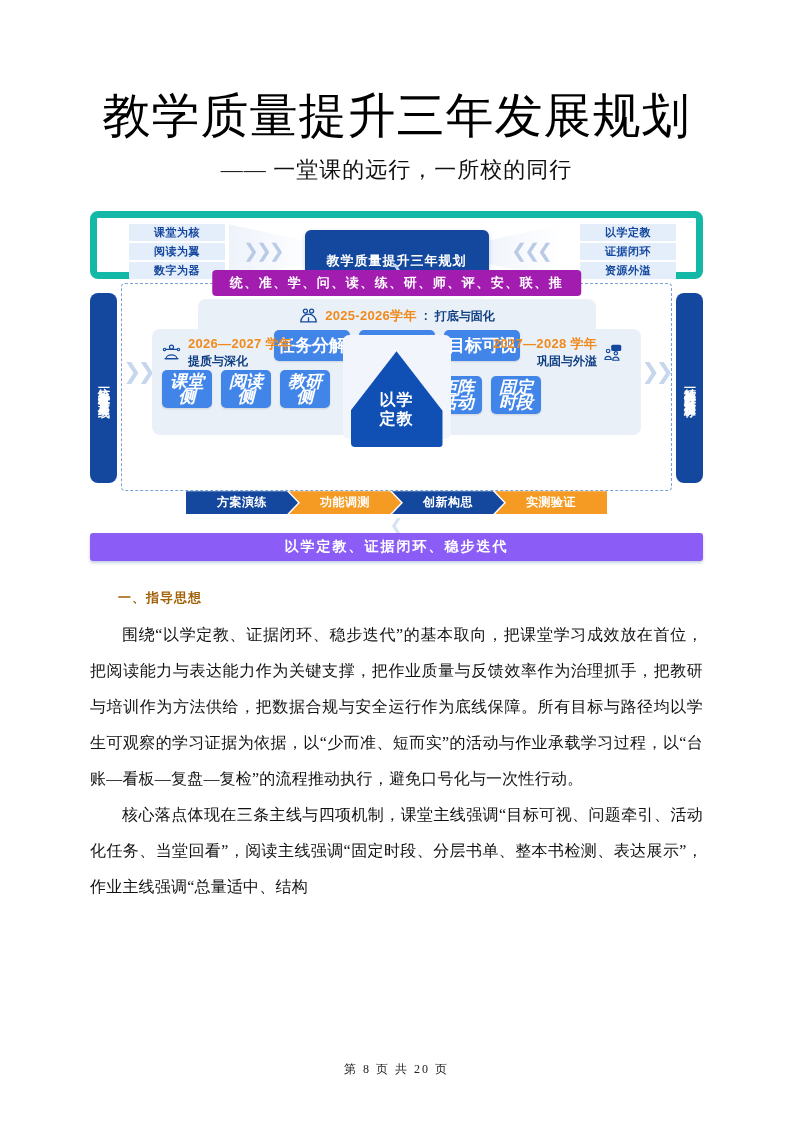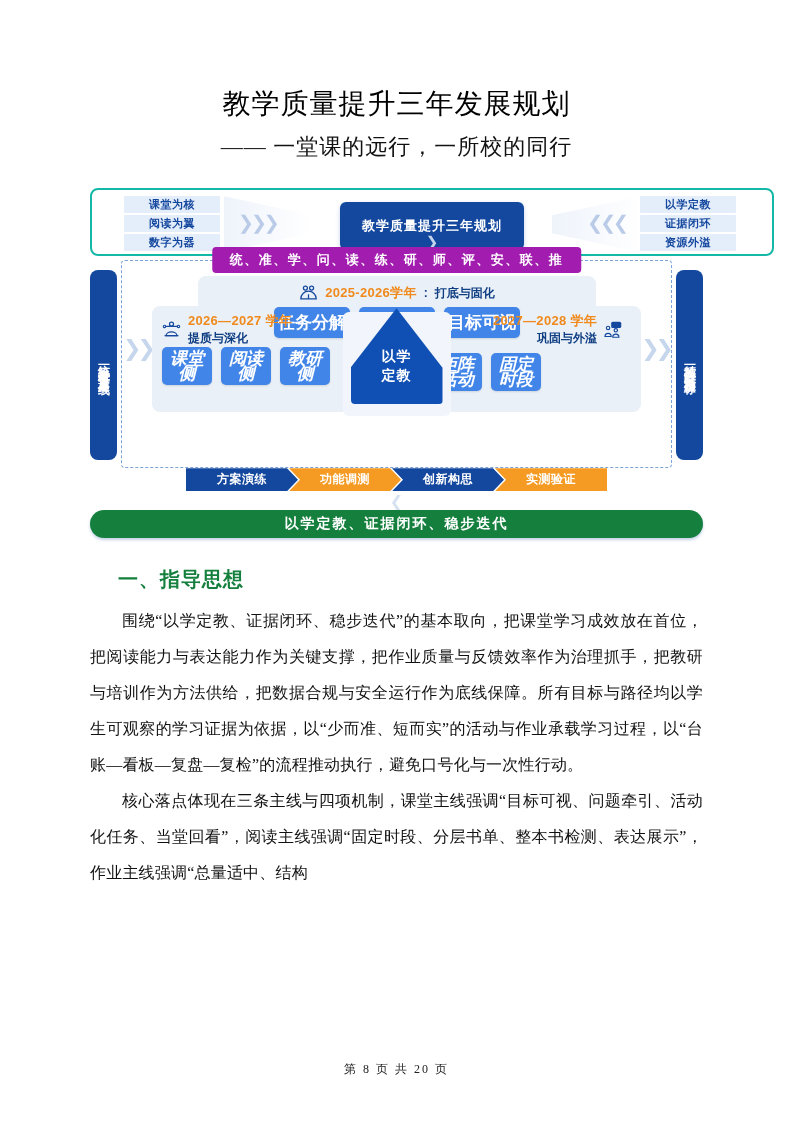--- a/index.html
+++ b/index.html
@@ -14,21 +14,21 @@
     position:relative;
     width:793px;height:1122px;
     box-sizing:border-box;
     padding:0 90px;
   }
 
   
   .title-wrap{padding-top:88px;text-align:center;}
   .doc-title{
     font-family:"Liberation Serif","DejaVu Serif",serif;
-    font-size:28px;
+    font-size:48px;
     font-weight:400;
     letter-spacing:1px;
     color:#000;
     line-height:1.15;
     white-space:nowrap;
   }
   .doc-subtitle{
     margin-top:12px;
     font-family:"Liberation Serif","DejaVu Serif",serif;
     font-size:22px;
@@ -43,32 +43,32 @@
     position:relative;
     margin-top:26px;
     width:613px;
     height:350px;
     margin-left:auto;margin-right:auto;
     font-family:"Liberation Sans","DejaVu Sans",sans-serif;
   }
 
   
   .top-card{
-    position:absolute;left:0;top:0;width:684px;height:68px;
-    border:2px solid #14b8a6;border-radius:8px;
+    position:absolute;left:0;top:0;width:613px;height:68px;
+    border:7px solid #14b8a6;border-radius:8px;
     background:#ffffff;
     box-sizing:border-box;
   }
   .tag-col{
     position:absolute;top:6px;
     display:flex;flex-direction:column;gap:2px;
     width:96px;
   }
   .tag-col.left{left:32px;}
-  .tag-col.right{right:36px;}
+  .tag-col.right{right:20px;}
   .tag{
     background:#e4edfa;
     color:#14489e;
     font-size:11px;font-weight:bold;
     text-align:center;
     height:17px;line-height:17px;
     letter-spacing:.5px;
     border-radius:1px;
   }
   .chev{
@@ -82,21 +82,21 @@
   .funnel{
     position:absolute;top:6px;height:56px;
     background:linear-gradient(90deg,#eef3fb,#ffffff);
   }
   .funnel.l{left:132px;width:88px;clip-path:polygon(0 0,100% 34%,100% 66%,0 100%);}
   .funnel.r{right:132px;width:88px;clip-path:polygon(100% 0,0 34%,0 66%,100% 100%);}
   .center-pill{
     position:absolute;left:50%;top:12px;transform:translateX(-50%);
     background:#14489e;color:#fff;
     font-size:13px;font-weight:bold;letter-spacing:1px;
-    padding:9px 22px;height:30px;line-height:30px;
+    padding:16px 22px;height:30px;line-height:30px;
     border-radius:6px;white-space:nowrap;
     box-shadow:0 2px 4px rgba(20,72,158,.25);
   }
   .down-chev{
     position:absolute;left:50%;top:44px;transform:translateX(-50%);
     color:#c3d4ec;font-size:15px;font-weight:bold;line-height:1;
   }
 
   
   .dashed-frame{
@@ -185,26 +185,26 @@
     position:absolute;right:80px;top:124px;width:250px;
     text-align:right;
   }
   .grp-right .yr-head{justify-content:flex-end;margin-bottom:6px;}
   .grp-right .chip-row{justify-content:flex-start;}
   .yr-stack{display:flex;flex-direction:column;}
   .grp-right .yr-stack{align-items:flex-end;}
 
   
   .diamond{
-    position:absolute;left:50%;top:120px;transform:translateX(-50%);
+    position:absolute;left:50%;top:140px;transform:translateX(-50%);
     width:92px;height:96px;
     background:#1050b4;
     clip-path:polygon(50% 0,100% 62%,100% 100%,0 100%,0 62%);
     border-radius:4px;
-    color:#fff;font-size:14px;font-weight:bold;
+    color:#fff;font-size:16px;font-weight:bold;
     display:flex;flex-direction:column;align-items:center;justify-content:center;
     line-height:19px;letter-spacing:1px;
     padding-top:20px;box-sizing:border-box;
   }
   .diamond-halo{
     position:absolute;left:50%;top:124px;transform:translateX(-50%);
     width:108px;height:104px;background:#f2f6fc;border-radius:6px;
   }
 
   
@@ -231,31 +231,31 @@
   .seg-orange{background:#f59a22;}
 
   .up-chev{
     position:absolute;left:50%;top:306px;transform:translateX(-50%);
     color:#d6e2f2;font-size:16px;font-weight:bold;line-height:1;
   }
 
   
   .banner{
     position:absolute;left:0;top:322px;width:613px;height:28px;
-    background:#15803d;border-radius:14px;
+    background:#8b5cf6;border-radius:3px;
     color:#fff;font-size:14px;font-weight:bold;letter-spacing:2px;
     display:flex;align-items:center;justify-content:center;
     box-shadow:0 2px 3px rgba(20,72,158,.25);
   }
 
   
   .body-area{margin-top:28px;}
   h2.section-h{
     font-family:Liberation Mono, monospace;
-    font-size:20px;font-weight:bold;color:#15803d;
+    font-size:13px;font-weight:bold;color:#a16207;
     margin:0 0 10px 28px;letter-spacing:1px;
   }
   p.para{
     font-family:"Liberation Serif","DejaVu Serif",serif;
     font-size:16px;color:#111;
     line-height:36px;
     margin:0;
     text-align:justify;
     text-indent:32px;
     letter-spacing:.2px;

